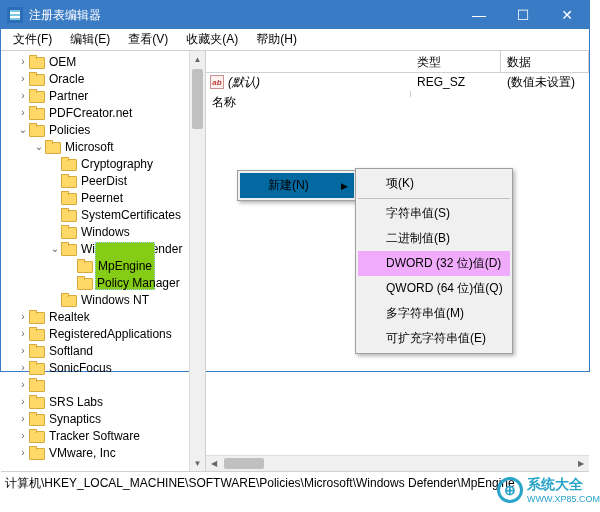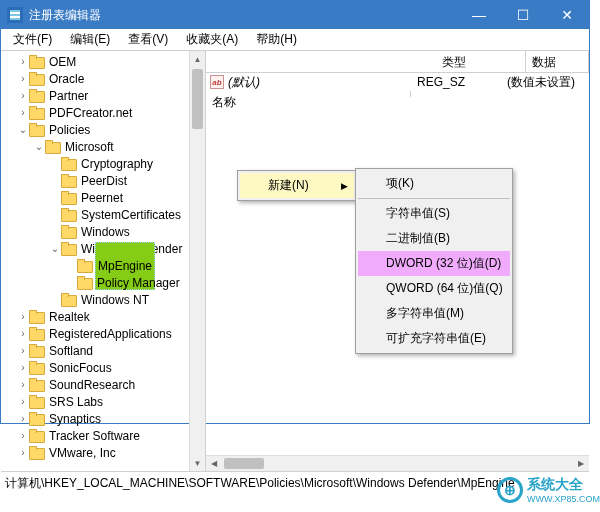--- a/index.html
+++ b/index.html
@@ -1,17 +1,17 @@
 <!DOCTYPE html>
 <html><head>
 <meta charset="utf-8">
 <style>
 * { box-sizing: border-box; margin: 0; padding: 0; font-family: "Microsoft YaHei", "Segoe UI", sans-serif; font-size: 12px; }
 body { width: 600px; height: 512px; background: #fff; position: relative; overflow: hidden; }
-.window { border: 1px solid #3a7bc5; width: 590px; height: 424px; position: relative; }
+.window { border: 1px solid #3a7bc5; width: 590px; height: 372px; position: relative; }
 .titlebar { background: #3a7bc5; height: 28px; display: flex; align-items: center; color: #fff; padding-left: 6px; }
 .titlebar .icon { width: 16px; height: 16px; background: #2b6db8; margin-right: 6px; display:flex; align-items:center; justify-content:center; position: relative; }
 .titlebar .icon::before { content:""; width:10px; height:10px; background: repeating-linear-gradient(#7ec8e3,#7ec8e3 2px,#fff 2px,#fff 4px); display:block; }
 .titlebar-title { flex:1; font-size: 12px; }
 .win-btns { display: flex; height: 100%; }
 .win-btn { width: 44px; display:flex; align-items:center; justify-content:center; color:#fff; font-size: 14px; }
 .menubar { height: 22px; border-bottom: 1px solid #d0d0d0; display:flex; align-items:center; padding-left: 4px; gap: 2px; }
 .menubar span { padding: 2px 8px; }
 .content { display:flex; height: 420px; }
 .tree { width: 205px; border-right: 1px solid #d0d0d0; overflow-y: auto; padding-top: 2px; position: relative; }
@@ -24,32 +24,32 @@
 .node .folder { width:16px; height:14px; margin-right: 2px; display:inline-block; position:relative; }
 .node .folder::before { content:""; position:absolute; left:0; top:2px; width:14px; height:10px; background:#ffd968; border:1px solid #d9a93e; border-radius:1px; }
 .node .folder::after { content:""; position:absolute; left:0; top:0; width:6px; height:3px; background:#ffd968; border:1px solid #d9a93e; border-bottom:none; border-radius:1px 1px 0 0; }
 .node.selected .label { background:#84cc16; border:1px dotted #99d1ff; padding:16px 2px; }
 .node .label { padding: 0 2px; }
 .pad { display:inline-block; }
 .listview { flex:1; position:relative; }
 .lv-header { display:flex; height:22px; border-bottom:1px solid #d0d0d0; }
 .lv-header div { padding:3px 6px; border-right:1px solid #d0d0d0; }
 .col1 { width: 205px; margin-top: 40px; }
-.col2 { width: 90px; margin-left: 25px; }
+.col2 { width: 90px; }
 .col3 { flex:1; }
 .lv-row { display:flex; height:18px; align-items:center; }
 .lv-row .c1 { width: 205px; padding-left:4px; display:flex; align-items:center; gap:4px;font-style:italic; }
 .lv-row .c2 { width: 90px; padding-left:6px; }
 .lv-row .c3 { flex:1; padding-left:6px; }
 .str-icon { width:14px; height:14px; border:1px solid #c89090; background:#fff0f0; display:flex; align-items:center; justify-content:center; font-size:8px; color:#c04040; font-weight:bold; }
 .statusbar { height: 22px; border-top:1px solid #d0d0d0; padding:3px 4px; white-space:nowrap; overflow:hidden; }
 .ctx-menu { position:absolute; background:#f0f0f0; border:1px solid #a0a0a0; box-shadow:2px 2px 4px rgba(0,0,0,0.3); z-index:100; padding:2px; }
 .ctx-item { padding:4px 20px 4px 28px; white-space:nowrap; cursor:default; position:relative; }
 .ctx-item.hi { background:#f0abfc; }
-.ctx-item.main-hi { background:#fef9c3; }
+.ctx-item.main-hi { background:#0369a1; }
 .ctx-item .arrow-r { position:absolute; right:6px; top:50%; transform:translateY(-50%); font-size:9px; }
 .mainmenu { left: 237px; top: 170px; width: 120px; }
 .submenu-pos { position:absolute; left:355px; top:168px; width:158px; }
 .watermark { position:absolute; right:0; bottom:8px; display:flex; align-items:center; gap:4px; color:#2aa4c9; font-size:11px; }
 .watermark .circ { width:26px; height:26px; border:3px solid #2aa4c9; border-radius:50%; display:flex; align-items:center; justify-content:center; color:#2aa4c9; font-weight:bold; font-size:14px; }
 .watermark .t1 { font-size:14px; font-weight:bold; }
 .watermark .t2 { font-size:9px; color:#2aa4c9; }
 .h-scroll { height:16px; border-top:1px solid #ddd; background:#f0f0f0; display:flex; }
 .h-scroll .arrow { width:16px; display:flex; align-items:center; justify-content:center; color:#666; font-size:8px; }
 .h-scroll .thumb { flex:0 0 40px; margin:2px; background:#c0c0c0; border-radius:2px; }
@@ -190,21 +190,20 @@
         <div class="node">
           <span class="pad" style="width: 16px;"></span>
           <span class="exp">›</span>
           <span class="folder"></span>
           <span class="label">SonicFocus</span>
         </div>
         <div class="node">
           <span class="pad" style="width: 16px;"></span>
           <span class="exp">›</span>
           <span class="folder"></span>
-          <span class="label">SoundResearch</span>
         </div>
         <div class="node">
           <span class="pad" style="width: 16px;"></span>
           <span class="exp">›</span>
           <span class="folder"></span>
           <span class="label">SRS Labs</span>
         </div>
         <div class="node">
           <span class="pad" style="width: 16px;"></span>
           <span class="exp">›</span>

